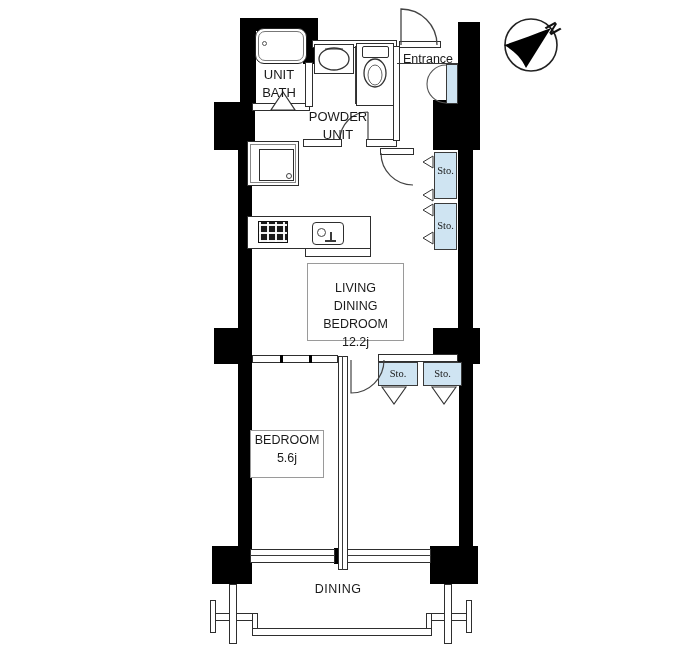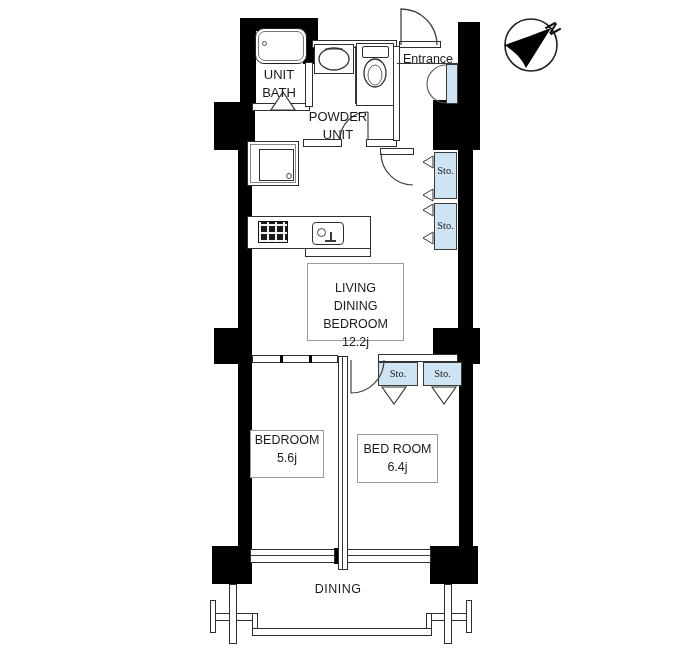--- a/index.html
+++ b/index.html
@@ -162,20 +162,16 @@
   </div>
 
   <div class="lbl lbl-sm" style="left:378px;top:368px;width:40px">Sto.</div>
   <div class="lbl lbl-sm" style="left:423px;top:368px;width:39px">Sto.</div>
 
   <div class="box-lbl" style="left:250px;top:430px;width:74px;height:48px;">
     <div>BEDROOM</div>
     <div>5.6j</div>
   </div>
 
-  <div class="box-lbl" style="left:357px;top:434px;width:81px;height:49px;padding-top:5px">
-    <div>BED ROOM</div>
-    <div>6.4j</div>
-  </div>
 
   <div class="lbl" style="left:288px;top:580px;width:100px;font-size:12.5px;letter-spacing:0.5px">DINING</div>
 
 </div>
 
 </body></html>

